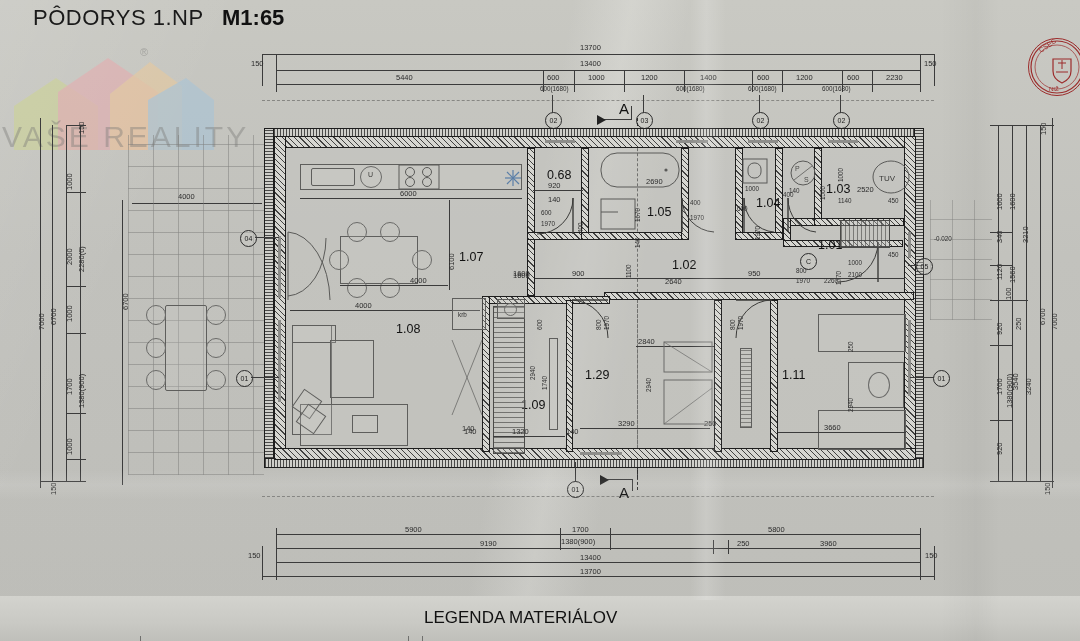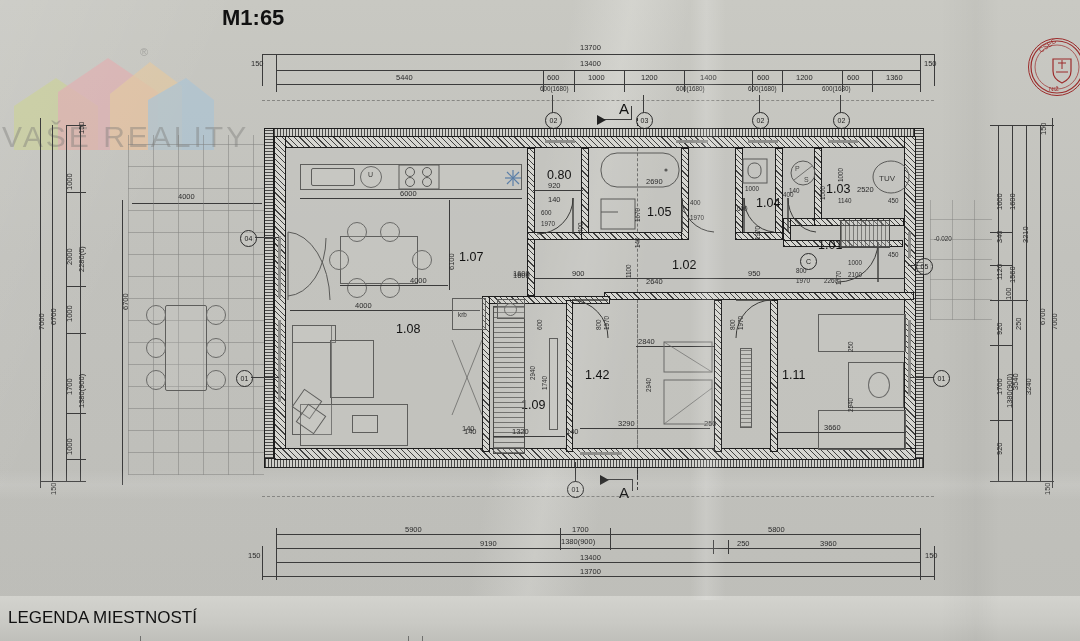--- a/index.html
+++ b/index.html
@@ -67,20 +67,21 @@
   .secA{font-size:15px;color:#111;font-weight:500;}
   .arrow{width:0;height:0;border-top:5px solid transparent;border-bottom:5px solid transparent;border-right:9px solid #222;}
   .glass{background:#8d8d8a;}
   .crease{position:absolute;pointer-events:none;}
 </style>
 </head>
 <body>
 
 <div id="page">
 
+  <div class="abs" id="title">PÔDORYS 1.NP</div>
   <div class="abs" id="scale">M1:65</div>
 
   <svg class="abs" id="wm" viewBox="0 0 230 120">
     <path d="M14 102 L14 58 L56 30 L98 58 L98 102 Z" fill="#cdd77f" opacity=".75"></path>
     <path d="M58 102 L58 44 L108 10 L158 44 L158 102 Z" fill="#f0a2a8" opacity=".78"></path>
     <path d="M110 102 L110 46 L150 14 L182 38 L182 102 Z" fill="#f6c98a" opacity=".72"></path>
     <path d="M148 102 L148 52 L186 30 L214 52 L214 102 Z" fill="#9cc3e0" opacity=".78"></path>
   </svg>
   <div class="abs" id="wmtext">VAŠE REALITY</div>
   <div class="abs" id="wmreg">®</div>
@@ -118,21 +119,21 @@
 
   <div class="abs dim" style="left:251px;top:60px;">150</div>
   <div class="abs dim" style="left:396px;top:74px;">5440</div>
   <div class="abs dim" style="left:547px;top:74px;">600</div>
   <div class="abs dim" style="left:588px;top:74px;">1000</div>
   <div class="abs dim" style="left:641px;top:74px;">1200</div>
   <div class="abs dim" style="left:700px;top:74px;">1400</div>
   <div class="abs dim" style="left:757px;top:74px;">600</div>
   <div class="abs dim" style="left:796px;top:74px;">1200</div>
   <div class="abs dim" style="left:847px;top:74px;">600</div>
-  <div class="abs dim" style="left:886px;top:74px;">1360</div>
+  <div class="abs dim" style="left:886px;top:74px;">2230</div>
   <div class="abs dim" style="left:924px;top:60px;">150</div>
 
   <div class="abs dimsm" style="left:540px;top:86px;">600(1680)</div>
   <div class="abs dimsm" style="left:676px;top:86px;">600(1680)</div>
   <div class="abs dimsm" style="left:748px;top:86px;">600(1680)</div>
   <div class="abs dimsm" style="left:822px;top:86px;">600(1680)</div>
 
   <div class="abs marker" style="left:545px;top:112px;">
       <span>02</span>
     </div>
@@ -373,21 +374,21 @@
   <div class="abs furn" style="left:352px;top:415px;width:26px;height:18px;"></div>
 
   <div class="abs furn" style="left:452px;top:298px;width:34px;height:32px;"></div>
   <div class="abs dimsm" style="left:458px;top:312px;">krb</div>
   <svg class="abs" style="left:450px;top:330px;width:34px;height:90px;">
     <line x1="2" y1="85" x2="32" y2="10" stroke="#6a6a68" stroke-width=".8"></line>
     <line x1="2" y1="10" x2="32" y2="85" stroke="#6a6a68" stroke-width=".8"></line>
   </svg>
   <div class="abs dim" style="left:462px;top:425px;">140</div>
 
-  <div class="abs room" style="left:547px;top:168px;">0.80</div>
+  <div class="abs room" style="left:547px;top:168px;">0.68</div>
   <div class="abs ln" style="left:533px;top:190px;width:50px;height:1px;"></div>
   <div class="abs dim" style="left:548px;top:182px;">920</div>
   <div class="abs dim" style="left:548px;top:196px;">140</div>
   <div class="abs dimsm" style="left:541px;top:210px;">600</div>
   <div class="abs dimsm" style="left:541px;top:221px;">1970</div>
   <div class="abs dimsm v" style="left:578px;top:233px;">400</div>
 
   <div class="abs room" style="left:647px;top:205px;">1.05</div>
   <svg class="abs" style="left:600px;top:152px;width:80px;height:36px;">
     <rect x="1" y="1" width="78" height="34" rx="16" fill="none" stroke="#5a5a58"></rect>
@@ -449,42 +450,42 @@
   <div class="abs dimsm" style="left:824px;top:278px;">2260</div>
   <div class="abs marker" style="left:916px;top:258px;">
       <span>05</span>
     </div>
   <div class="abs ln" style="left:908px;top:265px;width:10px;height:1px;"></div>
 
   <div class="abs room" style="left:672px;top:258px;">1.02</div>
   <div class="abs ln" style="left:535px;top:278px;width:370px;height:1px;"></div>
   <div class="abs dim" style="left:572px;top:270px;">900</div>
   <div class="abs dimsm v" style="left:626px;top:278px;">1100</div>
-  <div class="abs dim" style="left:646px;top:278px;">2640</div>
+  <div class="abs dim" style="left:665px;top:278px;">2640</div>
   <div class="abs dim" style="left:748px;top:270px;">950</div>
   <div class="abs dim" style="left:513px;top:270px;">1600</div>
 
   <div class="abs room" style="left:521px;top:398px;">1.09</div>
 
   <div class="abs" style="left:493px;top:306px;width:30px;height:146px;border:1px solid #4a4a48;
         background:repeating-linear-gradient(0deg,rgba(60,60,58,.6) 0 1px,rgba(0,0,0,0) 1px 5px),rgba(205,205,200,.25);"></div>
   <div class="abs furn" style="left:497px;top:299px;width:28px;height:20px;"></div>
   <div class="abs furn-r" style="left:504px;top:303px;width:13px;height:13px;"></div>
   <div class="abs furn" style="left:549px;top:338px;width:9px;height:92px;"></div>
   <div class="abs dimsm v" style="left:530px;top:380px;">2940</div>
   <div class="abs dimsm v" style="left:542px;top:390px;">1740</div>
   <div class="abs ln" style="left:493px;top:436px;width:72px;height:1px;"></div>
   <div class="abs dim" style="left:512px;top:428px;">1320</div>
   <div class="abs dim" style="left:464px;top:428px;">140</div>
   <div class="abs dim" style="left:566px;top:428px;">140</div>
   <div class="abs dimsm v" style="left:537px;top:330px;">600</div>
   <div class="abs dimsm v" style="left:596px;top:330px;">800</div>
   <div class="abs dimsm v" style="left:604px;top:330px;">1970</div>
 
-  <div class="abs room" style="left:585px;top:368px;">1.42</div>
+  <div class="abs room" style="left:585px;top:368px;">1.29</div>
   <div class="abs ln" style="left:636px;top:346px;width:78px;height:1px;"></div>
   <div class="abs dim" style="left:638px;top:338px;">2840</div>
   <div class="abs dimsm v" style="left:646px;top:392px;">2940</div>
   <div class="abs ln" style="left:580px;top:428px;width:130px;height:1px;"></div>
   <div class="abs dim" style="left:618px;top:420px;">3290</div>
   <div class="abs dim" style="left:704px;top:420px;">250</div>
   <div class="abs dimsm v" style="left:730px;top:330px;">800</div>
   <div class="abs dimsm v" style="left:738px;top:330px;">1970</div>
   <svg class="abs" style="left:662px;top:340px;width:52px;height:88px;">
     <rect x="2" y="2" width="48" height="30" fill="none" stroke="#6a6a68"></rect>
@@ -550,21 +551,21 @@
   <div class="abs dim" style="left:737px;top:540px;">250</div>
   <div class="abs dim" style="left:820px;top:540px;">3960</div>
   <div class="abs dim" style="left:925px;top:552px;">150</div>
   <div class="abs dim" style="left:580px;top:554px;">13400</div>
   <div class="abs dim" style="left:580px;top:568px;">13700</div>
 
   <div class="abs dash" style="left:262px;top:496px;width:672px;opacity:.5;"></div>
   <div class="abs dash" style="left:262px;top:100px;width:672px;opacity:.5;"></div>
 
   <div class="abs" id="legendbar"></div>
-  <div class="abs legtitle" style="left:8px;top:608px;">LEGENDA MIESTNOSTÍ</div>
+  <div class="abs legtitle" style="left:424px;top:608px;">LEGENDA MATERIÁLOV</div>
   <div class="abs ln" style="left:140px;top:636px;width:1px;height:5px;opacity:.6;"></div>
   <div class="abs ln" style="left:408px;top:636px;width:1px;height:5px;opacity:.6;"></div>
   <div class="abs ln" style="left:422px;top:636px;width:1px;height:5px;opacity:.6;"></div>
 
   <div class="crease" style="left:690px;top:0;width:36px;height:600px;
        background:linear-gradient(90deg,rgba(255,255,255,0) 0%,rgba(255,255,255,.16) 45%,rgba(255,255,255,0) 100%);"></div>
   <div class="crease" style="left:0;top:470px;width:1080px;height:30px;
        background:linear-gradient(180deg,rgba(255,255,255,0) 0%,rgba(255,255,255,.10) 50%,rgba(255,255,255,0) 100%);"></div>
   <div class="crease" style="left:940px;top:0;width:60px;height:641px;
        background:linear-gradient(90deg,rgba(0,0,0,0) 0%,rgba(0,0,0,.03) 60%,rgba(0,0,0,0) 100%);"></div>

